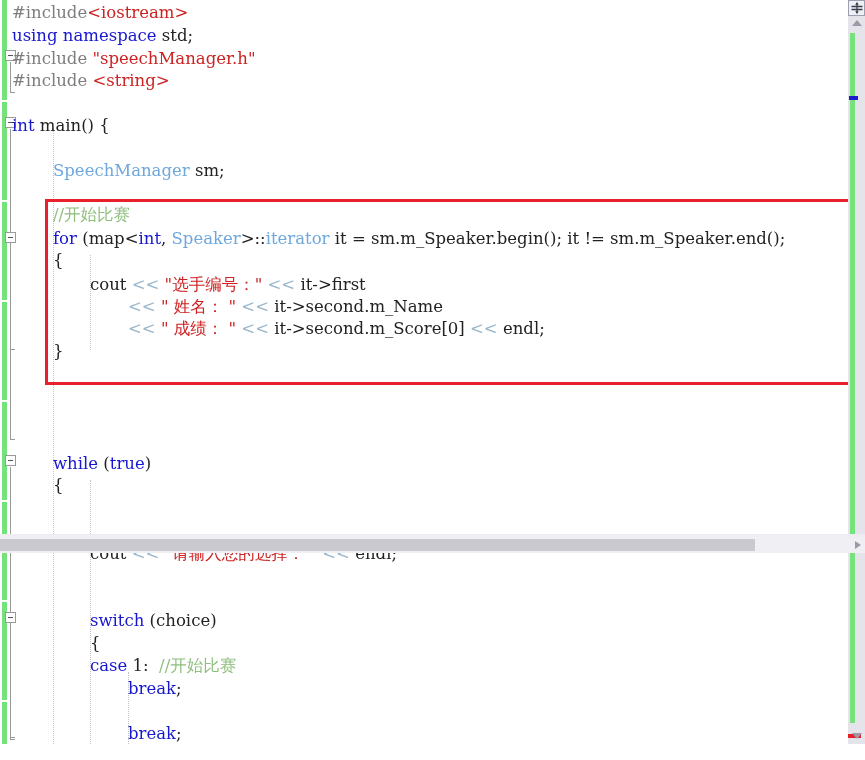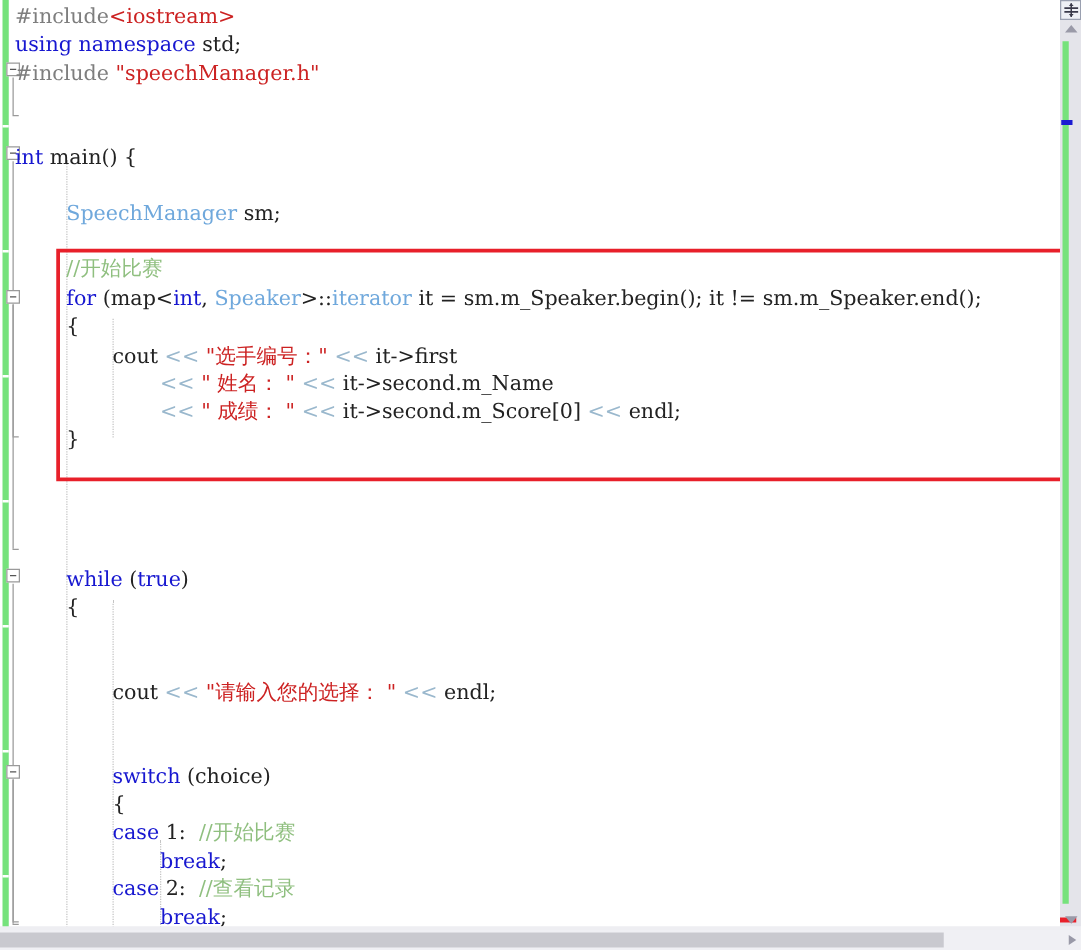--- a/index.html
+++ b/index.html
@@ -10,21 +10,21 @@
   body {
     width: 865px;
     height: 760px;
     overflow: hidden;
     font-family: "DejaVu Serif", serif;
   }
 
   #app {
     position: relative;
     width: 865px;
-    height: 760px;
+    height: 553px;
     background: #ffffff;
   }
 
   
   .change-bar {
     position: absolute;
     left: 2px;
     top: 0;
     width: 5px;
     height: 744px;
@@ -270,20 +270,21 @@
     </div>
 
   <div class="code" id="code-surface">
       <div class="indent-guide" style="left: 53px; top: 128px; height: 616px;"></div>
       <div class="indent-guide" style="left: 90px; top: 255px; height: 95px;"></div>
       <div class="indent-guide" style="left: 90px; top: 480px; height: 264px;"></div>
       <div class="indent-guide" style="left: 128px; top: 672px; height: 72px;"></div>
       <div class="line" style="top: 2px; left: 12px;"><span class="pp">#include</span><span class="str">&lt;iostream&gt;</span></div>
       <div class="line" style="top: 25px; left: 12px;"><span class="kw">using</span><span class="pl"> </span><span class="kw">namespace</span><span class="pl"> std;</span></div>
       <div class="line" style="top: 48px; left: 12px;"><span class="pp">#include</span><span class="pl"> </span><span class="str">"speechManager.h"</span></div>
+      <div class="line" style="top: 70px; left: 12px;"><span class="pp">#include</span><span class="pl"> </span><span class="str">&lt;string&gt;</span></div>
       <div class="line" style="top: 93px; left: 12px;"></div>
       <div class="line" style="top: 115px; left: 12px;"><span class="kw">int</span><span class="pl"> main() {</span></div>
       <div class="line" style="top: 137px; left: 12px;"></div>
       <div class="line" style="top: 160px; left: 53px;"><span class="type">SpeechManager</span><span class="pl"> sm;</span></div>
       <div class="line" style="top: 182px; left: 53px;"></div>
       <div class="line" style="top: 204px; left: 53px;"><span class="cmt">//开始比赛</span></div>
       <div class="line" style="top: 228px; left: 53px;"><span class="kw">for</span><span class="pl"> (</span><span class="pl">map</span><span class="pl">&lt;</span><span class="kw">int</span><span class="pl">, </span><span class="type">Speaker</span><span class="pl">&gt;::</span><span class="type">iterator</span><span class="pl"> it = sm.m_Speaker.begin(); it </span><span class="pl">!=</span><span class="pl"> sm.m_Speaker.end();</span></div>
       <div class="line" style="top: 250px; left: 53px;"><span class="pl">{</span></div>
       <div class="line" style="top: 274px; left: 90px;"><span class="pl">cout </span><span class="op">&lt;&lt;</span><span class="pl"> </span><span class="str">"选手编号："</span><span class="pl"> </span><span class="op">&lt;&lt;</span><span class="pl"> it-&gt;first</span></div>
       <div class="line" style="top: 296px; left: 128px;"><span class="op">&lt;&lt;</span><span class="pl"> </span><span class="str">" 姓名： "</span><span class="pl"> </span><span class="op">&lt;&lt;</span><span class="pl"> it-&gt;second.m_Name</span></div>
@@ -294,21 +295,20 @@
       <div class="line" style="top: 431px; left: 53px;"></div>
       <div class="line" style="top: 453px; left: 53px;"><span class="kw">while</span><span class="pl"> (</span><span class="kw">true</span><span class="pl">)</span></div>
       <div class="line" style="top: 475px; left: 53px;"><span class="pl">{</span></div>
       <div class="line" style="top: 521px; left: 90px;"></div>
       <div class="line" style="top: 543px; left: 90px;"><span class="pl">cout </span><span class="op">&lt;&lt;</span><span class="pl"> </span><span class="str">"请输入您的选择： "</span><span class="pl"> </span><span class="op">&lt;&lt;</span><span class="pl"> endl;</span></div>
       <div class="line" style="top: 588px; left: 90px;"></div>
       <div class="line" style="top: 610px; left: 90px;"><span class="kw">switch</span><span class="pl"> (choice)</span></div>
       <div class="line" style="top: 633px; left: 90px;"><span class="pl">{</span></div>
       <div class="line" style="top: 655px; left: 90px;"><span class="kw">case</span><span class="pl"> 1:  </span><span class="cmt">//开始比赛</span></div>
       <div class="line" style="top: 678px; left: 128px;"><span class="kw">break</span><span class="pl">;</span></div>
-      <div class="line" style="top: 700px; left: 90px;"><span class="kw">case</span><span class="pl"> 2:  </span><span class="cmt">//查看记录</span></div>
       <div class="line" style="top: 723px; left: 128px;"><span class="kw">break</span><span class="pl">;</span></div>
     </div>
 
   <div class="red-box"></div>
 
   <div class="vscroll">
     <div class="vtrack-green"></div>
     <div class="vmark-blue"></div>
     <div class="vmark-red"></div>
     <div class="vscroll-uparrow"></div>

